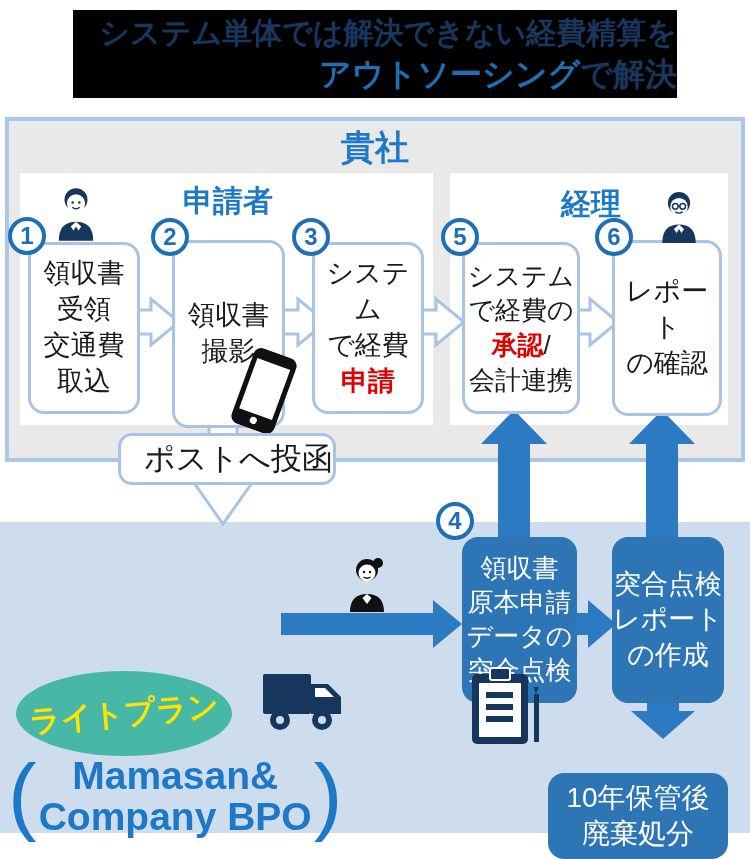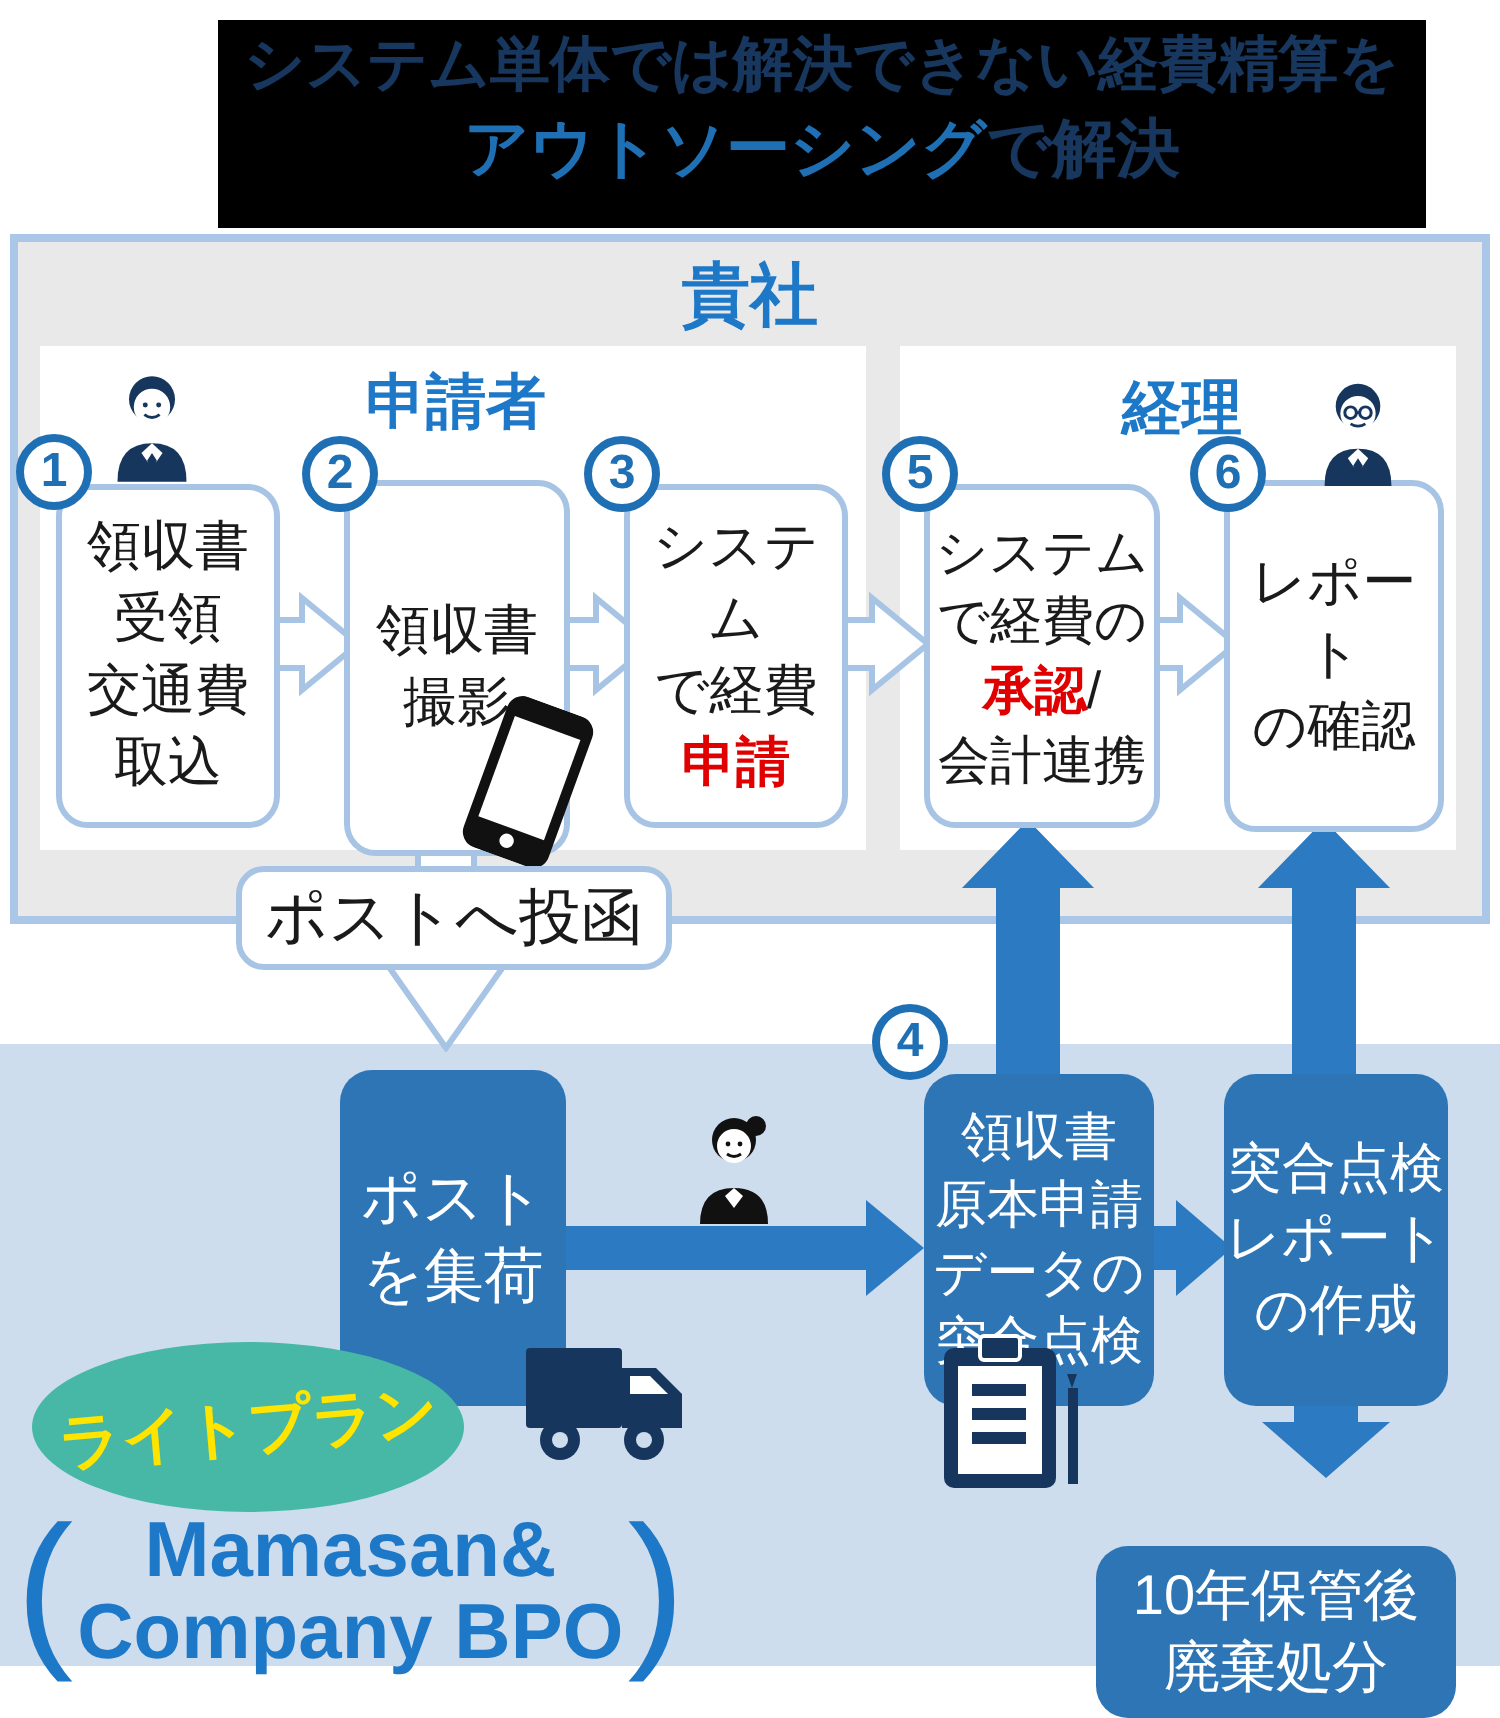--- a/index.html
+++ b/index.html
@@ -1,22 +1,22 @@
 <!DOCTYPE html>
 <html><head>
 <meta charset="utf-8">
 <style>
   html,body{margin:0;padding:0;background:#fff;}
   .stage{position:relative;width:750px;height:859px;background:#fff;overflow:hidden;
          font-family:"Liberation Sans",sans-serif;}
   .abs{position:absolute;box-sizing:border-box;}
 
   
-  .title-band{left:73px;top:10px;width:604px;height:104px;background:#000;
-    text-align:center;font-weight:bold;padding-top:3px;margin-left:36px;}
+  .title-band{left:73px;top:10px;width:604px;height:88px;background:#000;
+    text-align:right;font-weight:bold;padding-top:3px;}
   .title-l1{font-size:30px;color:#17375e;line-height:1.35;}
   .title-l2{font-size:32px;color:#17375e;line-height:1.3;}
   .title-hl{color:#1f6fb5;}
 
   
   .outer-company{left:5px;top:117px;width:740px;height:345px;background:#e9e9e9;
     border:4px solid #abc7e8;z-index:0;}
   .company-label{left:0;top:125px;width:750px;text-align:center;color:#1e78c8;
     font-size:34px;font-weight:bold;z-index:1;}
   .white-panel{background:#fff;z-index:0;}
@@ -38,21 +38,21 @@
   .fb1{left:28px;top:242px;width:112px;height:172px;}
   .fb2{left:172px;top:240px;width:113px;height:188px;}
   .fb3{left:312px;top:242px;width:112px;height:172px;}
   .fb5{left:462px;top:242px;width:118px;height:172px;font-size:26px;}
   .fb6{left:612px;top:240px;width:110px;height:176px;}
   .pre{white-space:pre-line;}
   .red{color:#e00000;font-weight:bold;}
 
   .drop-box{left:118px;top:433px;width:218px;height:52px;background:#fff;
     border:3px solid #a8c4e4;border-radius:14px;display:flex;align-items:center;
-    justify-content:center;font-size:31px;color:#1a1a1a;z-index:4;}
+    justify-content:flex-end;font-size:31px;color:#1a1a1a;z-index:4;}
 
   
   .blue-zone{left:0;top:522px;width:750px;height:311px;background:#cdddee;z-index:0;}
 
   
   .solid-box{background:#2e75b6;color:#fff;border-radius:16px;display:flex;flex-direction:column;
     align-items:center;justify-content:center;text-align:center;line-height:1.3;z-index:2;}
   .sb-collect{left:170px;top:535px;width:113px;height:168px;font-size:30px;}
   .sb-step4{left:462px;top:537px;width:115px;height:166px;font-size:26px;}
   .sb-report{left:612px;top:537px;width:112px;height:166px;font-size:27px;}
@@ -184,24 +184,20 @@
   <svg class="abs arrow" style="left:481px;top:410px;" width="66" height="132" viewBox="0 0 66 132">
     <path d="M33,0 L66,34 H49 V132 H17 V34 H0 Z" fill="#2b7ac2"></path>
   </svg>
   <svg class="abs arrow" style="left:629px;top:410px;" width="66" height="132" viewBox="0 0 66 132">
     <path d="M33,0 L66,34 H49 V132 H17 V34 H0 Z" fill="#2b7ac2"></path>
   </svg>
   <svg class="abs arrow" style="left:631px;top:697px;" width="64" height="42" viewBox="0 0 64 42">
     <path d="M16,0 H48 V14 H64 L32,42 L0,14 H16 Z" fill="#2b7ac2"></path>
   </svg>
 
-  <div class="abs solid-box sb-collect">
-    <div class="pre">ポスト
-を集荷</div>
-  </div>
   <div class="abs solid-box sb-step4">
     <div class="pre">領収書
 原本申請
 データの
 突合点検</div>
   </div>
   <div class="abs solid-box sb-report">
     <div class="pre">突合点検
 レポート
 の作成</div>

